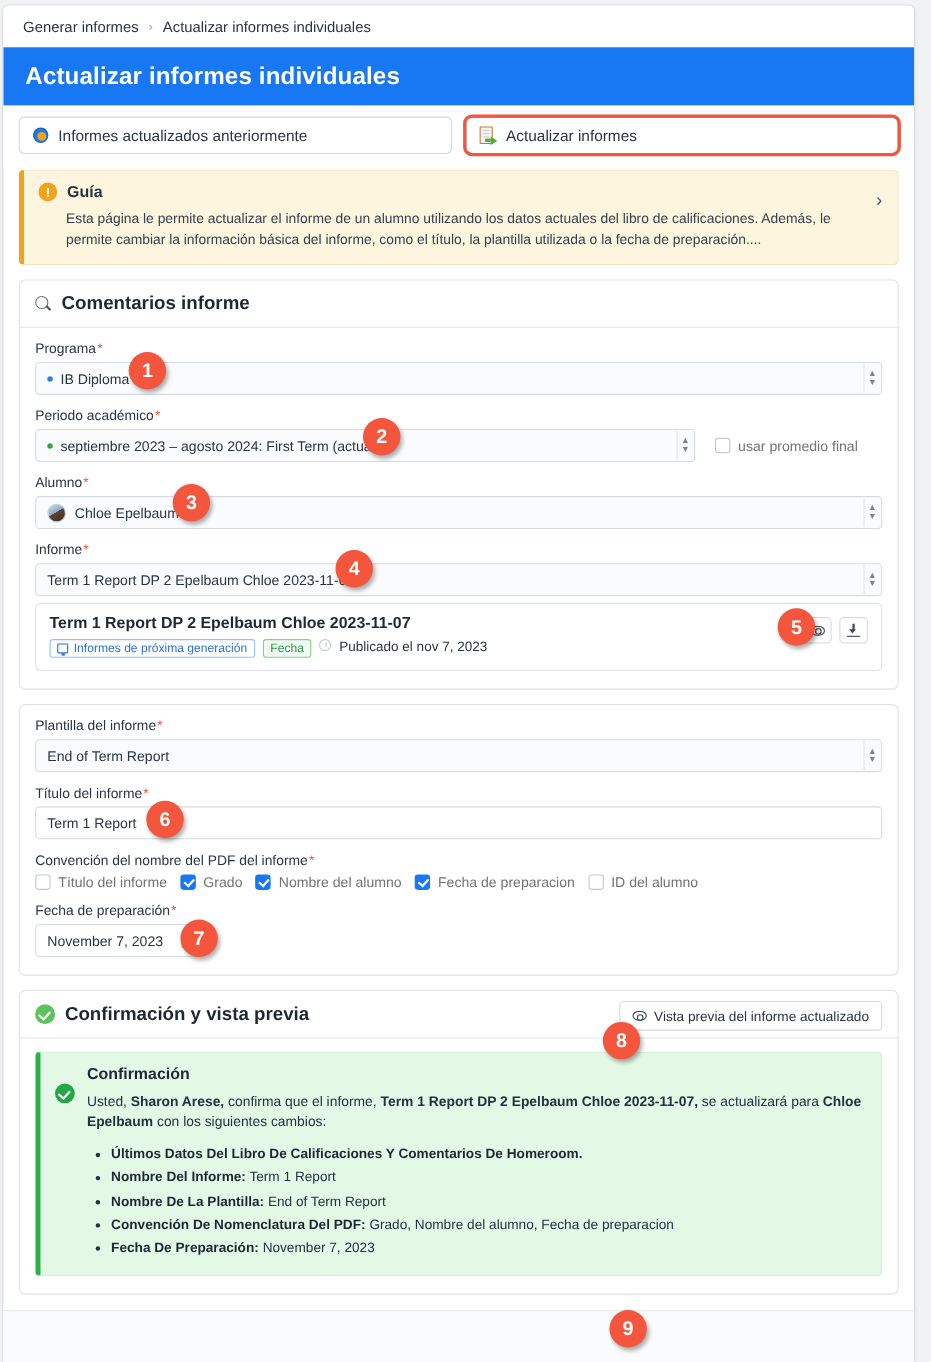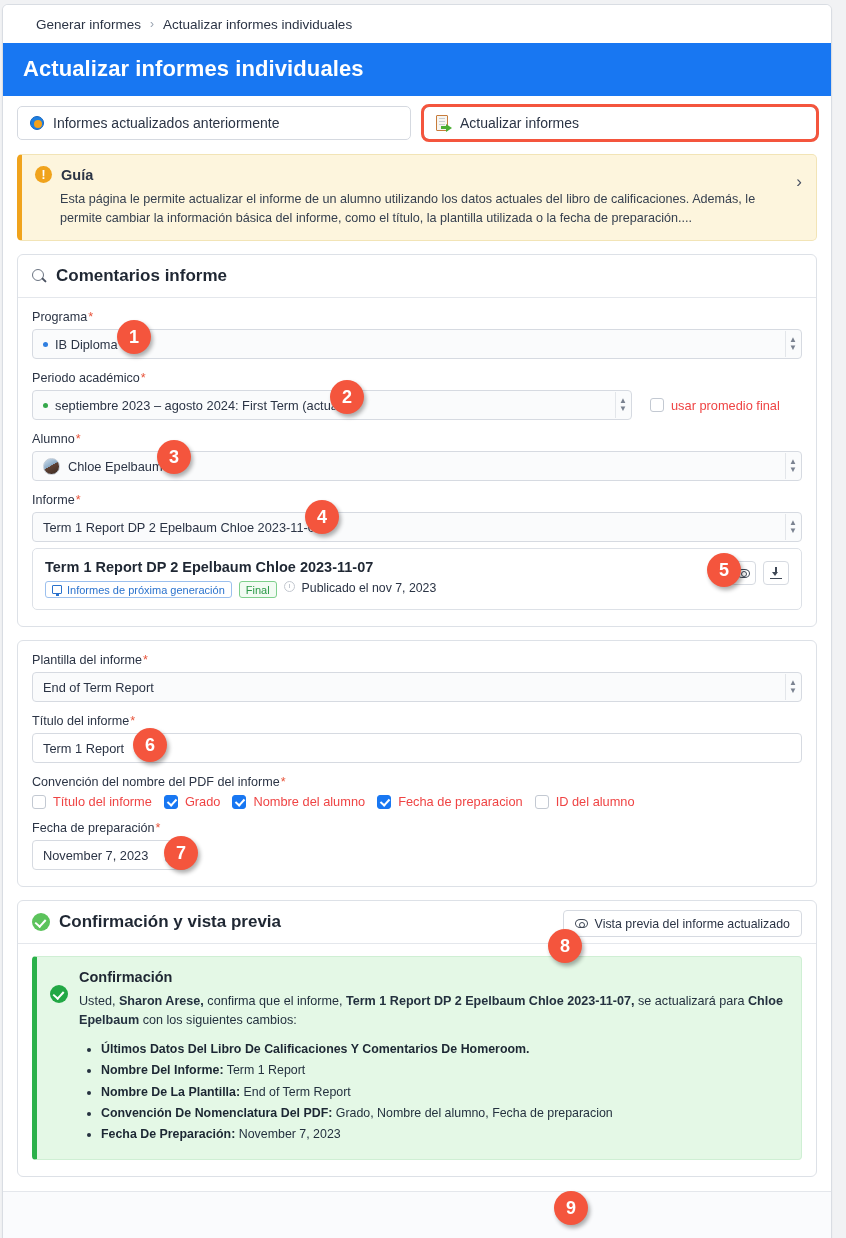--- a/index.html
+++ b/index.html
@@ -25,21 +25,21 @@
     border: 1px solid #d9dde3;
     border-radius: 6px;
     box-shadow: 0 1px 2px rgba(0,0,0,.05);
     overflow: hidden;
   }
 
   
   .breadcrumb {
     height: 38px;
     display: flex; align-items: center;
-    padding: 0 33px;
+    padding: 0 18px;
     font-size: 13.5px;
     color: #2b3445;
     background: #fff;
   }
   .breadcrumb a { color: #2b3445; text-decoration: none; }
   .crumb-sep { margin: 0 9px; color: #9aa3b0; font-size: 12px; }
 
   
   .titlebar {
     background: #1877f2;
@@ -244,21 +244,21 @@
     border-radius: 4px;
     background: #fff;
     display: flex; align-items: center;
     padding: 0 10px;
     font-size: 12.8px;
     color: #2b3445;
   }
 
   .inline-check {
     display: inline-flex; align-items: center; gap: 7px;
-    font-size: 12.8px; color: #ef4444; margin-right: 12px;
+    font-size: 12.8px; color: #737373; margin-right: 12px;
   }
   .cbox {
     width: 14px; height: 14px; border-radius: 3px;
     border: 1px solid #c3c9d2; background: #fff; flex: none; position: relative;
   }
   .cbox.on { background: #1877f2; border-color: #1877f2; }
   .cbox.on:after {
     content:""; position:absolute; left:4px; top:1.5px;
     width:4px; height:7px; border: solid #fff; border-width: 0 2px 2px 0;
     transform: rotate(42deg);
@@ -496,21 +496,21 @@
 
         <div class="report-box">
           <div style="flex:1">
             <div class="report-title">Term 1 Report DP 2 Epelbaum Chloe 2023-11-07</div>
             <div class="meta-row">
               <span class="pill pill-blue">
                 <span class="icon-monitor"></span>
                 <span>Informes de próxima generación</span>
               </span>
               <span class="pill pill-green">
-                  <span>Final</span>
+                  <span>Fecha</span>
                 </span>
               <span class="icon-clock-sm"></span>
               <span class="pubtext">Publicado el nov 7, 2023</span>
             </div>
           </div>
           <div style="display:flex;gap:7px;align-items:center;margin-top:2px">
             <span class="icon-btn">
                 <span class="icon-eye"></span>
               </span>
             <span class="icon-btn">

